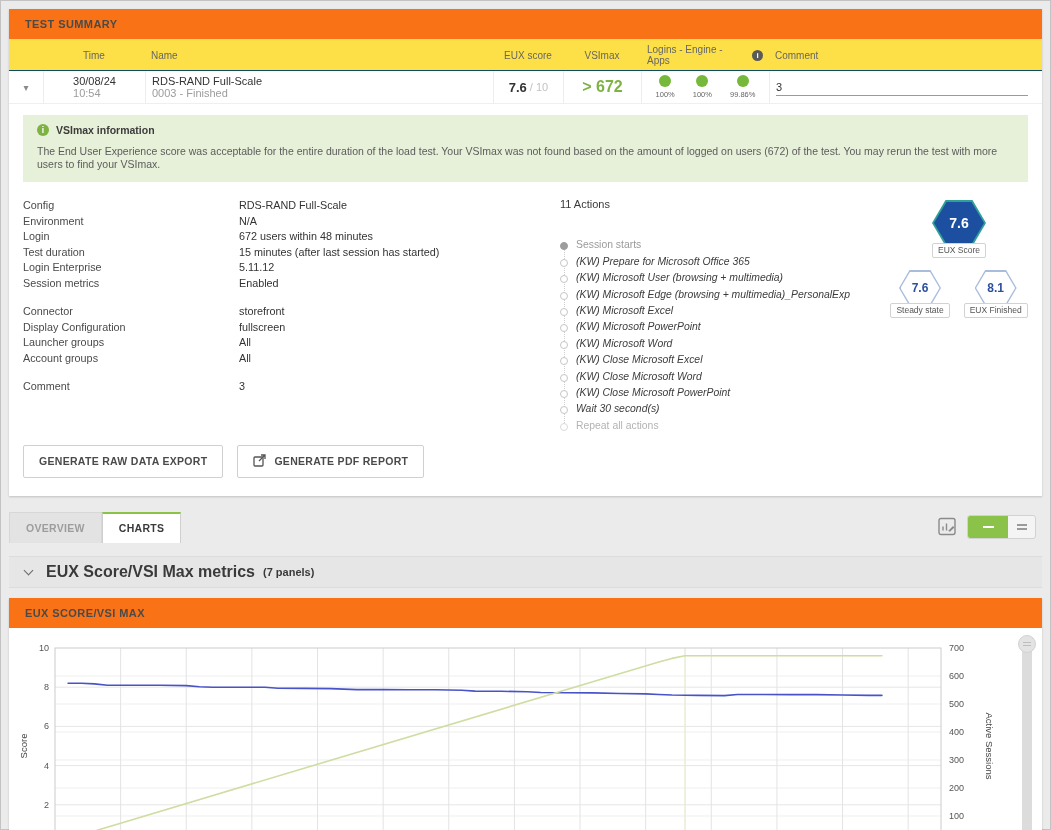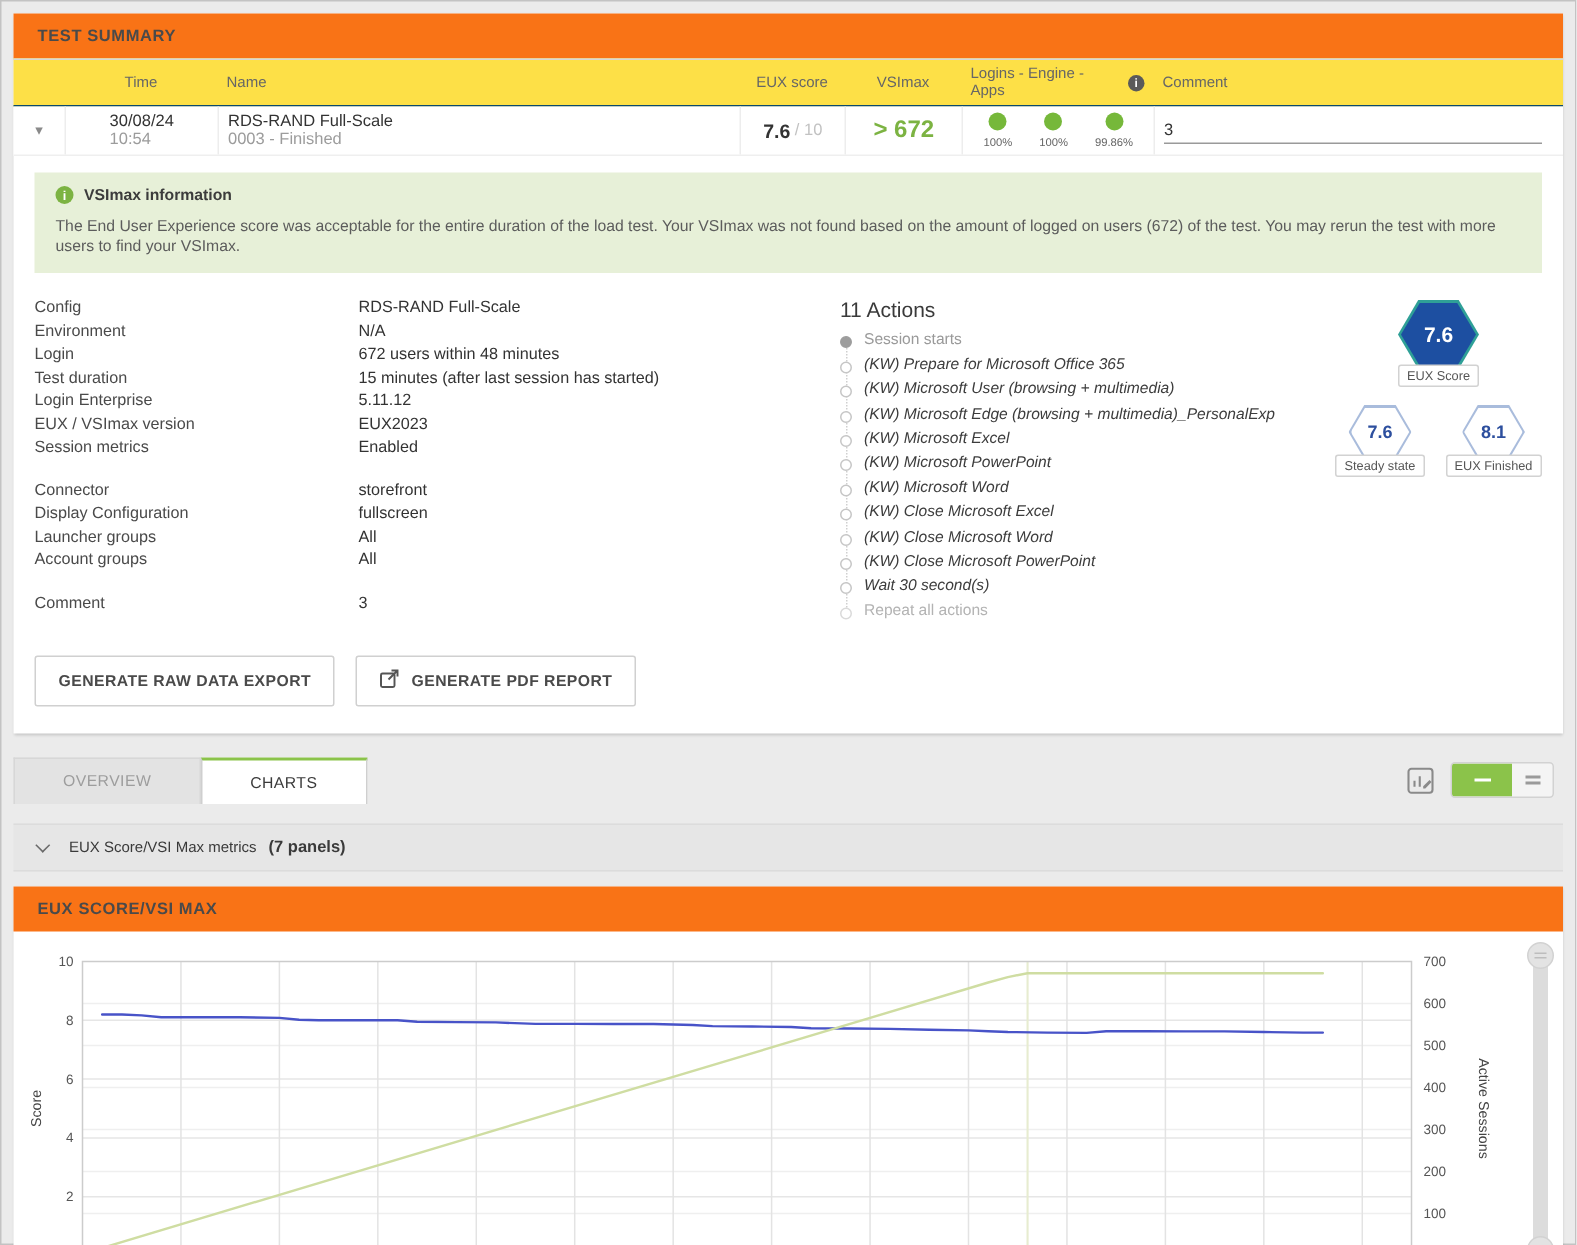--- a/index.html
+++ b/index.html
@@ -38,21 +38,21 @@
   .banner { margin:11px 14px 8px 14px; background:#e7f0d8; padding:9px 14px 11px 14px; }
   .banner-title { display:flex; align-items:center; font-size:10.5px; font-weight:bold; color:#3c3c3c; }
   .banner-text { font-size:10.5px; color:#5c5c5c; margin-top:9px; line-height:13px; }
 
   
   .detail { display:grid; grid-template-columns:1fr 330px 138px; padding:8px 14px 2px 14px; }
   .cfg-group { margin-bottom:13px; }
   .cfg-row { display:flex; font-size:10.8px; line-height:15.5px; color:#3a3a3a; }
   .cfg-row .lbl { width:216px; color:#4a4a4a; }
   .cfg-row .val { color:#333; }
-  .actions-title { font-size:14px; color:#3a3a3a; margin-bottom:2px; }
+  .actions-title { font-size:11px; color:#3a3a3a; margin-bottom:24px; }
   .actions-list { list-style:none; position:relative; }
   .actions-list::before { content:''; position:absolute; left:4px; top:8px; bottom:8px; border-left:1px dotted #cfcfcf; }
   .actions-list li { display:flex; align-items:flex-end; height:16.4px; position:relative; }
   .step-dot { width:8px; height:8px; border-radius:50%; border:1px solid #c6c6c6; background:#fff; margin-right:8px; flex:none; position:relative; z-index:1; }
   li.start .step-dot { background:#9d9d9d; border-color:#9d9d9d; }
   li.muted .step-dot { border-color:#dadada; }
   .step-lbl { font-size:10.4px; font-style:italic; color:#3c3c3c; white-space:nowrap; }
   li.start .step-lbl { font-style:normal; color:#9a9a9a; }
   li.muted .step-lbl { font-style:normal; color:#b3b3b3; }
 
@@ -66,35 +66,35 @@
   .hex-sm-inner { width:39px; height:33px; background:#fff; color:#2d4f9e; font-weight:bold; font-size:12px; }
   .chip { font-size:8.5px; border:1px solid #d2d2d2; background:#fff; color:#555; padding:1px 5px 2px 5px; border-radius:2px; margin-top:-3px; position:relative; z-index:2; white-space:nowrap; }
   .badge-row { display:flex; gap:14px; margin-top:12px; }
 
   
   .btnrow { display:flex; gap:14px; padding:12px 14px 18px 14px; }
   .btnrow button { display:flex; align-items:center; gap:8px; background:#fff; border:1px solid #d0d0d0; border-radius:2px; padding:8px 15px; font-size:10.5px; font-weight:bold; color:#4a4a4a; letter-spacing:.3px; cursor:pointer; font-family:"Liberation Sans",sans-serif; }
 
   
   .tabsrow { display:flex; align-items:flex-end; margin-top:16px; height:31px; position:relative; }
-  .tab { height:31px; display:flex; align-items:center; justify-content:center; padding:0 32px; font-size:10.5px; font-weight:normal; letter-spacing:.3px; cursor:pointer; }
+  .tab { height:31px; display:flex; align-items:center; justify-content:center; padding:0 16px; font-size:10.5px; font-weight:bold; letter-spacing:.3px; cursor:pointer; }
   .tab.inactive { background:#e3e3e3; color:#9d9d9d; border:1px solid #d7d7d7; border-bottom:none; }
   .tab.active { background:#fff; color:#3a3a3a; border:1px solid #cfcfcf; border-bottom:none; border-top:2px solid #8bc34a; }
   .tab-icons { position:absolute; right:6px; bottom:4px; display:flex; align-items:center; gap:10px; }
   .icon-btn { cursor:pointer; display:flex; }
   .seg { display:flex; border:1px solid #d2d2d2; border-radius:3px; overflow:hidden; background:#f4f4f4; }
   .seg-a { width:40px; height:22px; background:#8bc34a; display:flex; align-items:center; justify-content:center; cursor:pointer; }
   .seg-a::after { content:''; width:11px; height:2px; background:#fff; }
   .seg-b { width:27px; height:22px; display:flex; flex-direction:column; gap:2px; align-items:center; justify-content:center; cursor:pointer; }
   .seg-b i { width:10px; height:2px; background:#9a9a9a; }
 
   
   .section-header { display:flex; align-items:center; margin-top:13px; background:#e6e6e6; border-top:1px solid #dcdcdc; border-bottom:1px solid #dcdcdc; height:32px; padding:0 12px; cursor:pointer; }
   .chev { width:7px; height:7px; border-right:1.6px solid #6a6a6a; border-bottom:1.6px solid #6a6a6a; transform:rotate(45deg); margin:0 14px 3px 4px; }
-  .section-title { font-size:10px; font-weight:normal; color:#3a3a3a; }
+  .section-title { font-size:16px; font-weight:bold; color:#3a3a3a; }
   .section-panels { font-size:11px; font-weight:bold; color:#3a3a3a; margin-left:8px; }
 
   
   .chart-card { margin-top:10px; }
   .chart-body { position:relative; padding:8px 6px 4px 8px; }
 
   
   .vslider { position:absolute; right:10px; top:16px; width:10px; height:196px; background:#dcdcdc; border-radius:5px; }
   .vhandle { position:absolute; left:-4px; width:18px; height:18px; border-radius:50%; background:#e3e3e3; border:1px solid #d2d2d2; display:flex; flex-direction:column; gap:2px; align-items:center; justify-content:center; cursor:grab; }
   .vhandle i { width:8px; height:1px; background:#bdbdbd; }
@@ -190,24 +190,20 @@
               <span class="lbl">Login</span>
               <span class="val">672 users within 48 minutes</span>
             </div>
             <div class="cfg-row">
               <span class="lbl">Test duration</span>
               <span class="val">15 minutes (after last session has started)</span>
             </div>
             <div class="cfg-row">
               <span class="lbl">Login Enterprise</span>
               <span class="val">5.11.12</span>
-            </div>
-            <div class="cfg-row">
-              <span class="lbl">EUX / VSImax version</span>
-              <span class="val">EUX2023</span>
             </div>
             <div class="cfg-row">
               <span class="lbl">Session metrics</span>
               <span class="val">Enabled</span>
             </div>
           </div>
           <div class="cfg-group">
             <div class="cfg-row">
               <span class="lbl">Connector</span>
               <span class="val">storefront</span>

